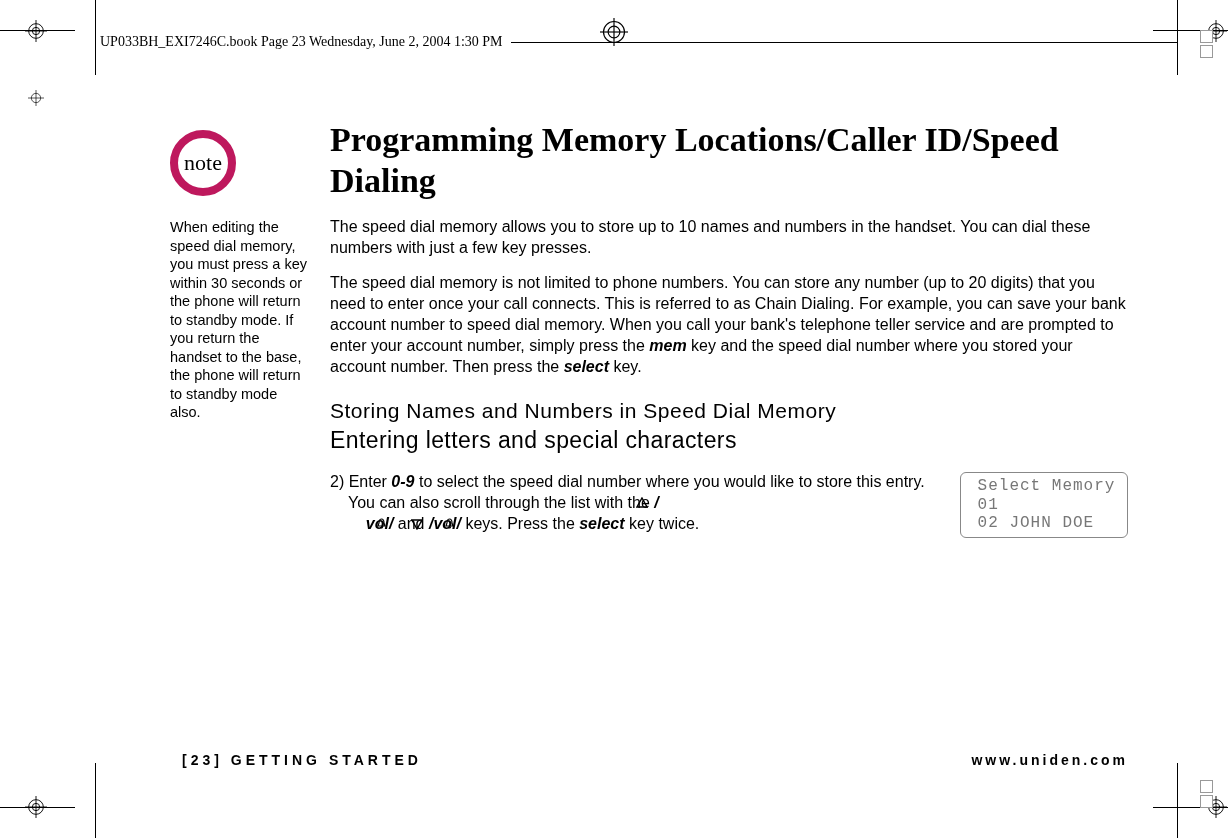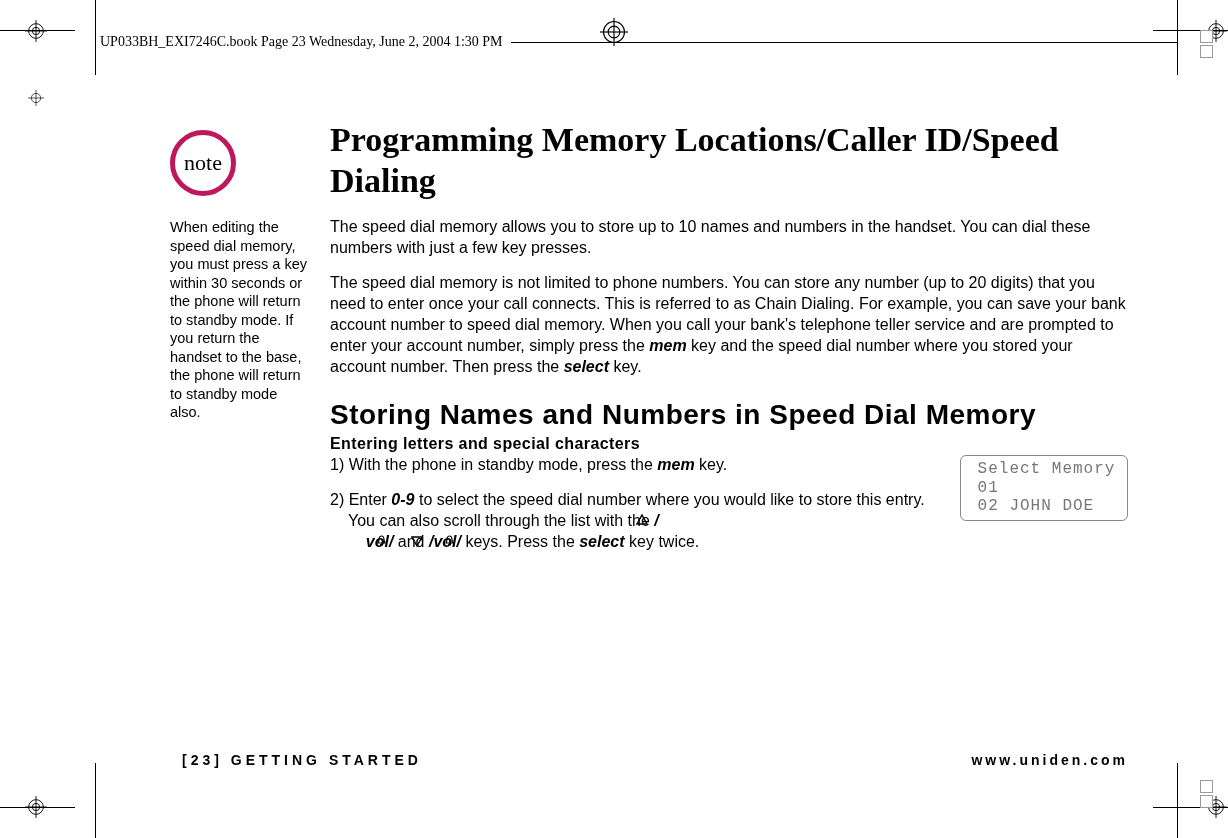--- a/index.html
+++ b/index.html
@@ -44,21 +44,21 @@
       bottom: 70px;
     }
     .sidebar {
       position: absolute;
       left: 0;
       top: 10px;
       width: 140px;
     }
     .note-badge {
       width: 66px; height: 66px;
-      border: 5px solid #be185d;
+      border: 8px solid #be185d;
       border-radius: 50%;
       display: flex; align-items: center; justify-content: center;
       font-family: Georgia, "Times New Roman", serif;
       font-size: 22px;
       margin-bottom: 22px;
     }
     .note-text {
       font-size: 14.5px;
       line-height: 1.28;
       font-family: "Trebuchet MS", sans-serif;
@@ -76,31 +76,31 @@
       line-height: 1.2;
       margin-bottom: 14px;
     }
     .body-p {
       font-size: 16px;
       line-height: 1.32;
       margin-bottom: 14px;
     }
     .body-p .bold-italic { font-weight: bold; font-style: italic; }
     .sub-heading {
-      font-size: 28px;
-      font-weight: bold;
+      font-size: 21px;
+      font-weight: normal;
       letter-spacing: 0.5px;
       margin-top: 22px;
       margin-bottom: 4px;
     }
     .sub-sub {
-      font-size: 16px;
-      font-weight: bold;
+      font-size: 23px;
+      font-weight: normal;
       letter-spacing: 0.4px;
-      margin-bottom: 2px;
+      margin-bottom: 18px;
     }
     .step-row {
       display: flex;
       gap: 18px;
       margin-bottom: 14px;
       align-items: flex-start;
     }
     .step-text {
       flex: 1;
       font-size: 16px;
@@ -217,23 +217,20 @@
 
     <p class="body-p">
       <span>The speed dial memory is not limited to phone numbers. You can store any number (up to 20 digits) that you need to enter once your call connects. This is referred to as Chain Dialing. For example, you can save your bank account number to speed dial memory. When you call your bank's telephone teller service and are prompted to enter your account number, simply press the </span><span class="bold-italic">mem</span><span> key and the speed dial number where you stored your account number. Then press the </span><span class="bold-italic">select</span><span> key.</span>
     </p>
 
     <h2 class="sub-heading">Storing Names and Numbers in Speed Dial Memory</h2>
     <h3 class="sub-sub">Entering letters and special characters</h3>
 
     <div class="step-row">
       <div class="stepcol" style="flex:1">
-        <div class="step-text">
-          <span>1) With the phone in standby mode, press the </span><span class="bold-italic">mem</span><span> key.</span>
-        </div>
         <div class="step-text">
           <span>2) Enter </span><span class="bold-italic">0-9</span><span> to select the speed dial number where you would like to store this entry. You can also scroll through the list with the </span><span class="bell"><svg width="12" height="12" viewBox="0 0 12 12">
                 <path d="M6 1 L11 10 L1 10 Z" fill="none" stroke="#000" stroke-width="1.4"></path>
               </svg></span><span class="bold-italic">/</span><br>&nbsp;&nbsp;&nbsp;&nbsp;<span class="bold-italic">vol/</span><span class="bell"><svg width="13" height="13" viewBox="0 0 13 13">
                 <path d="M6.5 2 C4 2 4 5 4 6 L3 9 L10 9 L9 6 C9 5 9 2 6.5 2 Z M5.5 10 A1 1 0 0 0 7.5 10" fill="none" stroke="#000" stroke-width="1.2"></path>
               </svg></span><span> and </span><span class="bell"><svg width="12" height="12" viewBox="0 0 12 12">
                 <path d="M6 11 L11 2 L1 2 Z" fill="none" stroke="#000" stroke-width="1.4"></path>
               </svg></span><span class="bold-italic">/vol/</span><span class="bell"><svg width="13" height="13" viewBox="0 0 13 13">
                 <path d="M6.5 2 C4 2 4 5 4 6 L3 9 L10 9 L9 6 C9 5 9 2 6.5 2 Z M5.5 10 A1 1 0 0 0 7.5 10" fill="none" stroke="#000" stroke-width="1.2"></path>
               </svg></span><span> keys. Press the </span><span class="bold-italic">select</span><span> key twice.</span>

